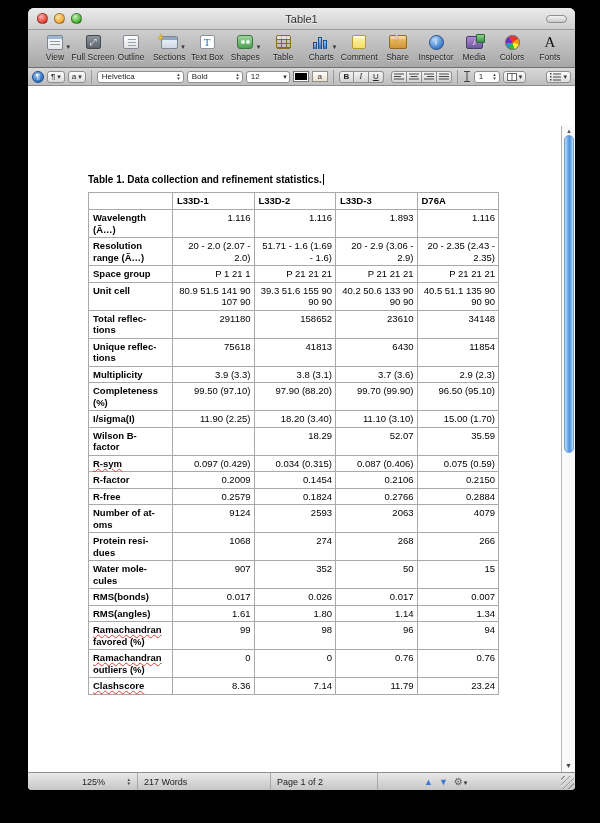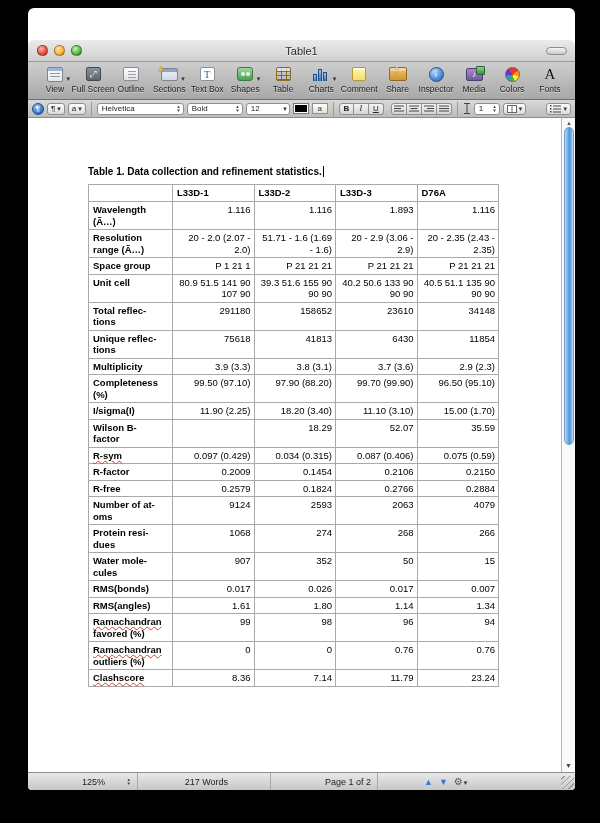--- a/index.html
+++ b/index.html
@@ -7,21 +7,21 @@
               font-family:"Liberation Sans", sans-serif; }
 
   .window { position:absolute; left:28px; top:8px; width:547px; height:782px;
             border-radius:6px 6px 4px 4px; background:#fff;
             box-shadow:0 8px 22px rgba(0,0,0,.8); display:flex; flex-direction:column; }
 
   
   .titlebar { height:22px; flex:0 0 22px; border-radius:6px 6px 0 0;
               background:linear-gradient(#ebebeb,#cfcfcf);
               border-bottom:1px solid #9a9a9a; position:relative;
-              display:flex; align-items:center;margin-top:32px; }
+              display:flex; align-items:center; }
   .lights { position:absolute; left:9px; top:5px; display:flex; gap:6px; }
   .light { width:11px; height:11px; border-radius:50%; border:1px solid rgba(0,0,0,.35); }
   .light.red   { background:radial-gradient(circle at 35% 30%, #ffb3ad, #ee4e43 60%, #b1241b); }
   .light.amber { background:radial-gradient(circle at 35% 30%, #ffe2a8, #f8b43c 60%, #c07c11); }
   .light.green { background:radial-gradient(circle at 35% 30%, #c7f3bd, #53ba3a 60%, #2a7c17); }
   .win-title { width:100%; text-align:center; font-size:11px; color:#2f2f2f;
                text-shadow:0 1px 0 rgba(255,255,255,.7); }
   .pill { position:absolute; right:8px; top:7px; width:21px; height:8px; border-radius:4px;
           background:linear-gradient(#f5f5f5,#c9c9c9); border:1px solid #8f8f8f; }
 
@@ -115,21 +115,21 @@
   .seg { background:linear-gradient(#f4f4f4,#d4d4d4); border:1px solid #8f8f8f; height:12px;
          min-width:15px; display:flex; align-items:center; justify-content:center; padding:0 2px; }
   .seg + .seg { border-left:none; }
   .seg:first-child { border-radius:3px 0 0 3px; } .seg:last-child { border-radius:0 3px 3px 0; }
   .seg.b { font-weight:bold; } .seg.i { font-style:italic; font-family:"Liberation Serif",serif; }
   .seg.u { text-decoration:underline; }
   .align-svg line { stroke:#444; stroke-width:1; }
   .fb-right { margin-left:auto; }
 
   
-  .content { flex:1 1 auto; position:relative; background:#14532d; overflow:hidden; }
+  .content { flex:1 1 auto; position:relative; background:#14532d; overflow:hidden;margin-top:40px; }
   .page { position:absolute; inset:0 14px 0 0; background:#fff; }
 
   .doc-title { position:absolute; left:60px; top:48px; font-size:10px; font-weight:bold; color:#000; }
   .caret { display:inline-block; width:1px; height:11px; background:#000;
            vertical-align:-2px; margin-left:1px; }
 
   table.stats { position:absolute; left:60px; top:66px; width:410px; border-collapse:collapse;
                 table-layout:fixed; font-size:9.5px; line-height:11.5px; color:#000;padding-left:36px; }
   table.stats col.c0 { width:84px; } table.stats col.cv { width:81.5px; }
   table.stats th, table.stats td { border:1px solid #a9a9a9; vertical-align:top;
@@ -149,21 +149,21 @@
   .sb-thumb { position:absolute; top:9px; left:1.5px; width:10px; height:318px; border-radius:6px;
               background:linear-gradient(90deg,#bcd9f4,#74aee9 35%,#4f93dd 55%,#86b9ec 85%,#cfe4f8);
               border:1px solid #6f9fd0; }
   .sb-down { position:absolute; bottom:3px; left:3px; font-size:7px; color:#444; }
 
   
   .statusbar { height:18px; flex:0 0 18px; background:linear-gradient(#e9e9e9,#c6c6c6);
                border-top:1px solid #8e8e8e; border-radius:0 0 4px 4px;
                display:flex; align-items:center; font-size:9px; color:#222; position:relative;padding-left:48px; }
   .st-seg { display:flex; align-items:center; height:100%; padding:0 6px;
-            border-right:1px solid #a8a8a8; gap:3px;justify-content:flex-end; }
+            border-right:1px solid #a8a8a8; gap:3px; }
   .st-seg.noborder { border-right:none; }
   .st-zoom { width:62px; justify-content:space-between; }
   .st-words { width:96px; }
   .st-page { width:108px; margin-left:36px; border-left:1px solid #a8a8a8; }
   .st-nav { margin-left:40px; gap:6px; border-right:none; }
   .tri { color:#3c79d4; font-size:9px; } .gear { color:#555; font-size:10px; }
   .resize-grip { position:absolute; right:1px; bottom:1px; width:13px; height:13px;
                  background:repeating-linear-gradient(135deg, transparent 0 2px, #9a9a9a 2px 3px, #dcdcdc 3px 4px); border-radius:0 0 4px 0; }
 </style>
 </head>

